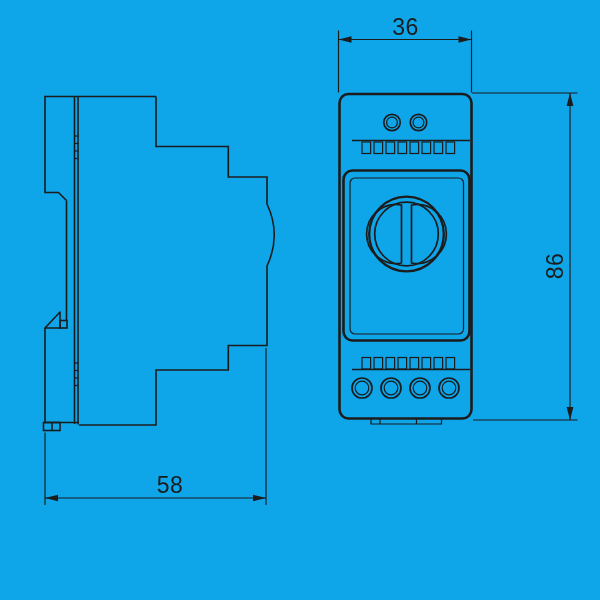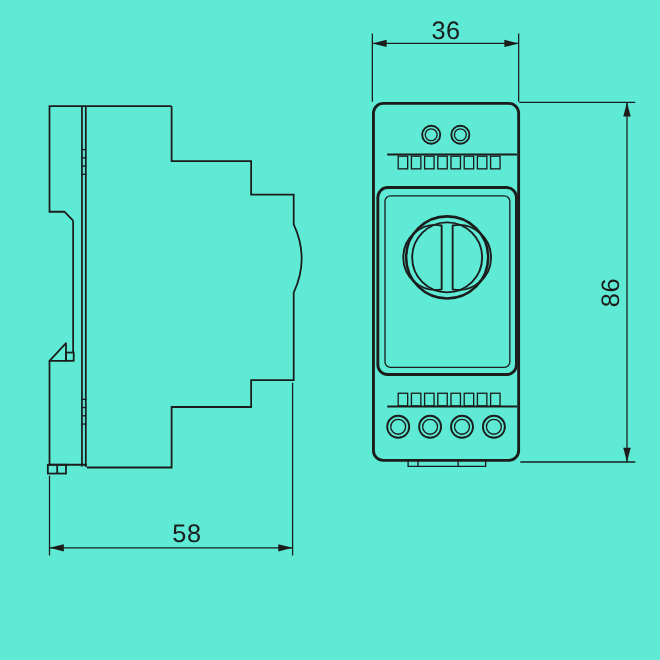--- a/index.html
+++ b/index.html
@@ -1,19 +1,19 @@
 <!DOCTYPE html>
 <html><head>
 <meta charset="utf-8">
 <style>
   html,body{margin:0;padding:0;background:#fff;}
   .stage{
     position:relative;
     width:600px;height:600px;
-    background:#5eead4;
+    background:#0ea5e9;
     font-family:"Liberation Sans", sans-serif;
     overflow:hidden;
   }
   svg{display:block;}
   .ln{fill:none;stroke:#1c1c1c;stroke-width:1.6;stroke-linecap:butt;stroke-linejoin:miter;}
   .thick{stroke-width:2.6;}
   .med{stroke-width:1.7;}
   .thin{stroke-width:1.2;}
   .dim{stroke-width:1.15;}
   .rnd{stroke-linejoin:round;}

